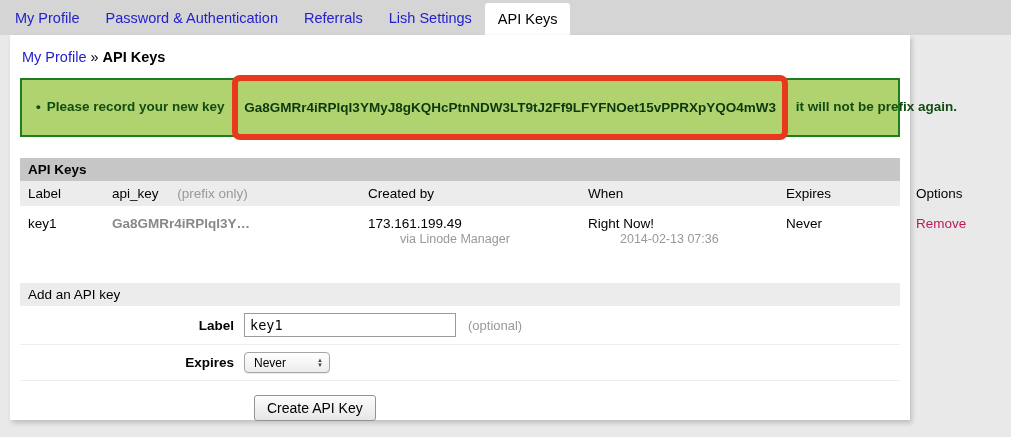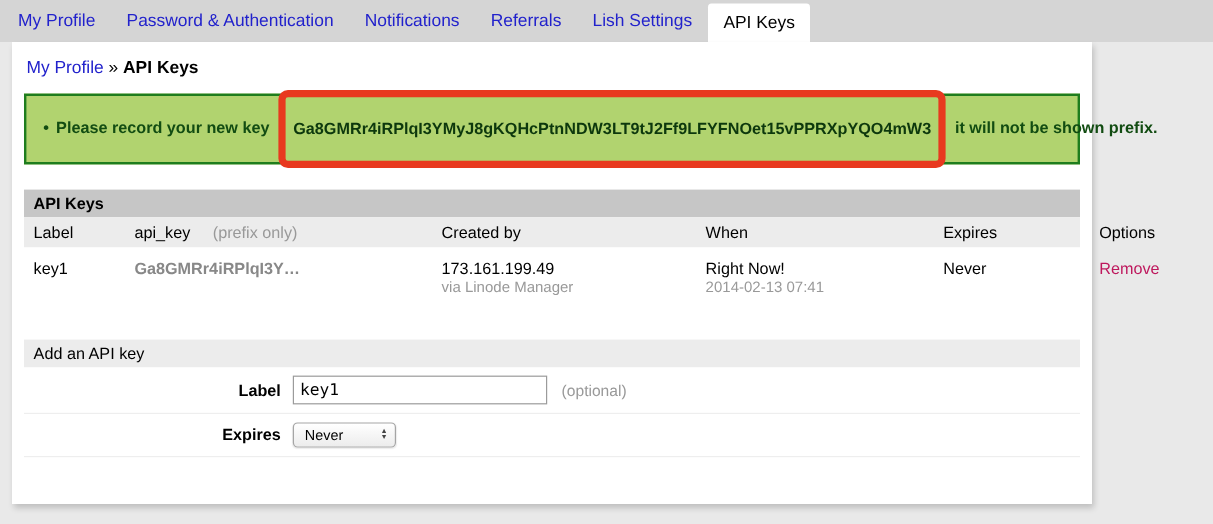--- a/index.html
+++ b/index.html
@@ -88,21 +88,21 @@
     font-size: 13.5px;
   }
   .thead, .trow {
     display: grid;
     grid-template-columns: 84px 256px 220px 198px 130px 1fr;
   }
   .thead { background: #ececec; }
   .thead > div { padding: 5px 0 5px 8px; }
   .trow > div { padding: 10px 0 10px 8px; }
   .muted { color: #999; margin-left: 15px; }
-  .muted-sm { color: #999; font-size: 12.5px; }
+  .muted-sm { color: #999; font-size: 12.5px; margin-left: 32px; }
   .cell-sub { margin-top: 1px; }
   .link { color: #be185d; text-decoration: none; cursor: pointer; }
   .gray-key { color: #888; font-weight: bold; }
 
   
   .form-section { margin: 27px 10px 0 10px; }
   .form-header {
     background: #ececec;
     padding: 4px 8px;
     font-size: 13.5px;
@@ -162,36 +162,35 @@
     border-radius: 3px;
     cursor: pointer;
   }
 </style>
 </head>
 <body>
 
 <div class="tabbar">
   <div class="tab">My Profile</div>
   <div class="tab">Password &amp; Authentication</div>
-  <div class="tab">Notifications</div>
   <div class="tab">Referrals</div>
   <div class="tab">Lish Settings</div>
   <div class="tab active">API Keys</div>
 </div>
 
 <div class="panel">
 
   <div class="breadcrumb">
     <a>My Profile</a><span class="sep">»</span><span class="current">API Keys</span>
   </div>
 
   <div class="notice">
     <span class="bullet">•</span><span>Please record your new key</span>
     <span class="api-key">Ga8GMRr4iRPlqI3YMyJ8gKQHcPtnNDW3LT9tJ2Ff9LFYFNOet15vPPRXpYQO4mW3</span>
-    <span>it will not be shown prefix.</span>
+    <span>it will not be prefix again.</span>
   </div>
 
   <div class="table">
     <div class="section-header">API Keys</div>
     <div class="thead">
       <div>Label</div>
       <div><span>api_key</span> <span class="muted">(prefix only)</span></div>
       <div>Created by</div>
       <div>When</div>
       <div>Expires</div>
@@ -199,21 +198,21 @@
     </div>
     <div class="trow">
       <div>key1</div>
       <div class="gray-key">Ga8GMRr4iRPlqI3Y…</div>
       <div>
         <div>173.161.199.49</div>
         <div class="muted-sm cell-sub">via Linode Manager</div>
       </div>
       <div>
         <div>Right Now!</div>
-        <div class="muted-sm cell-sub">2014-02-13 07:41</div>
+        <div class="muted-sm cell-sub">2014-02-13 07:36</div>
       </div>
       <div>Never</div>
       <div><a class="link">Remove</a></div>
     </div>
   </div>
 
   <div class="form-section">
     <div class="form-header">Add an API key</div>
 
     <div class="form-row">
@@ -226,15 +225,18 @@
       <div class="form-label">Expires</div>
       <div class="select">
         <span class="select-value">Never</span>
         <span class="stepper">
             <span>▲</span>
             <span>▼</span>
           </span>
       </div>
     </div>
 
+    <div class="form-row no-border">
+      <button class="submit-btn">Create API Key</button>
+    </div>
   </div>
 
 </div>
 
 </body></html>

